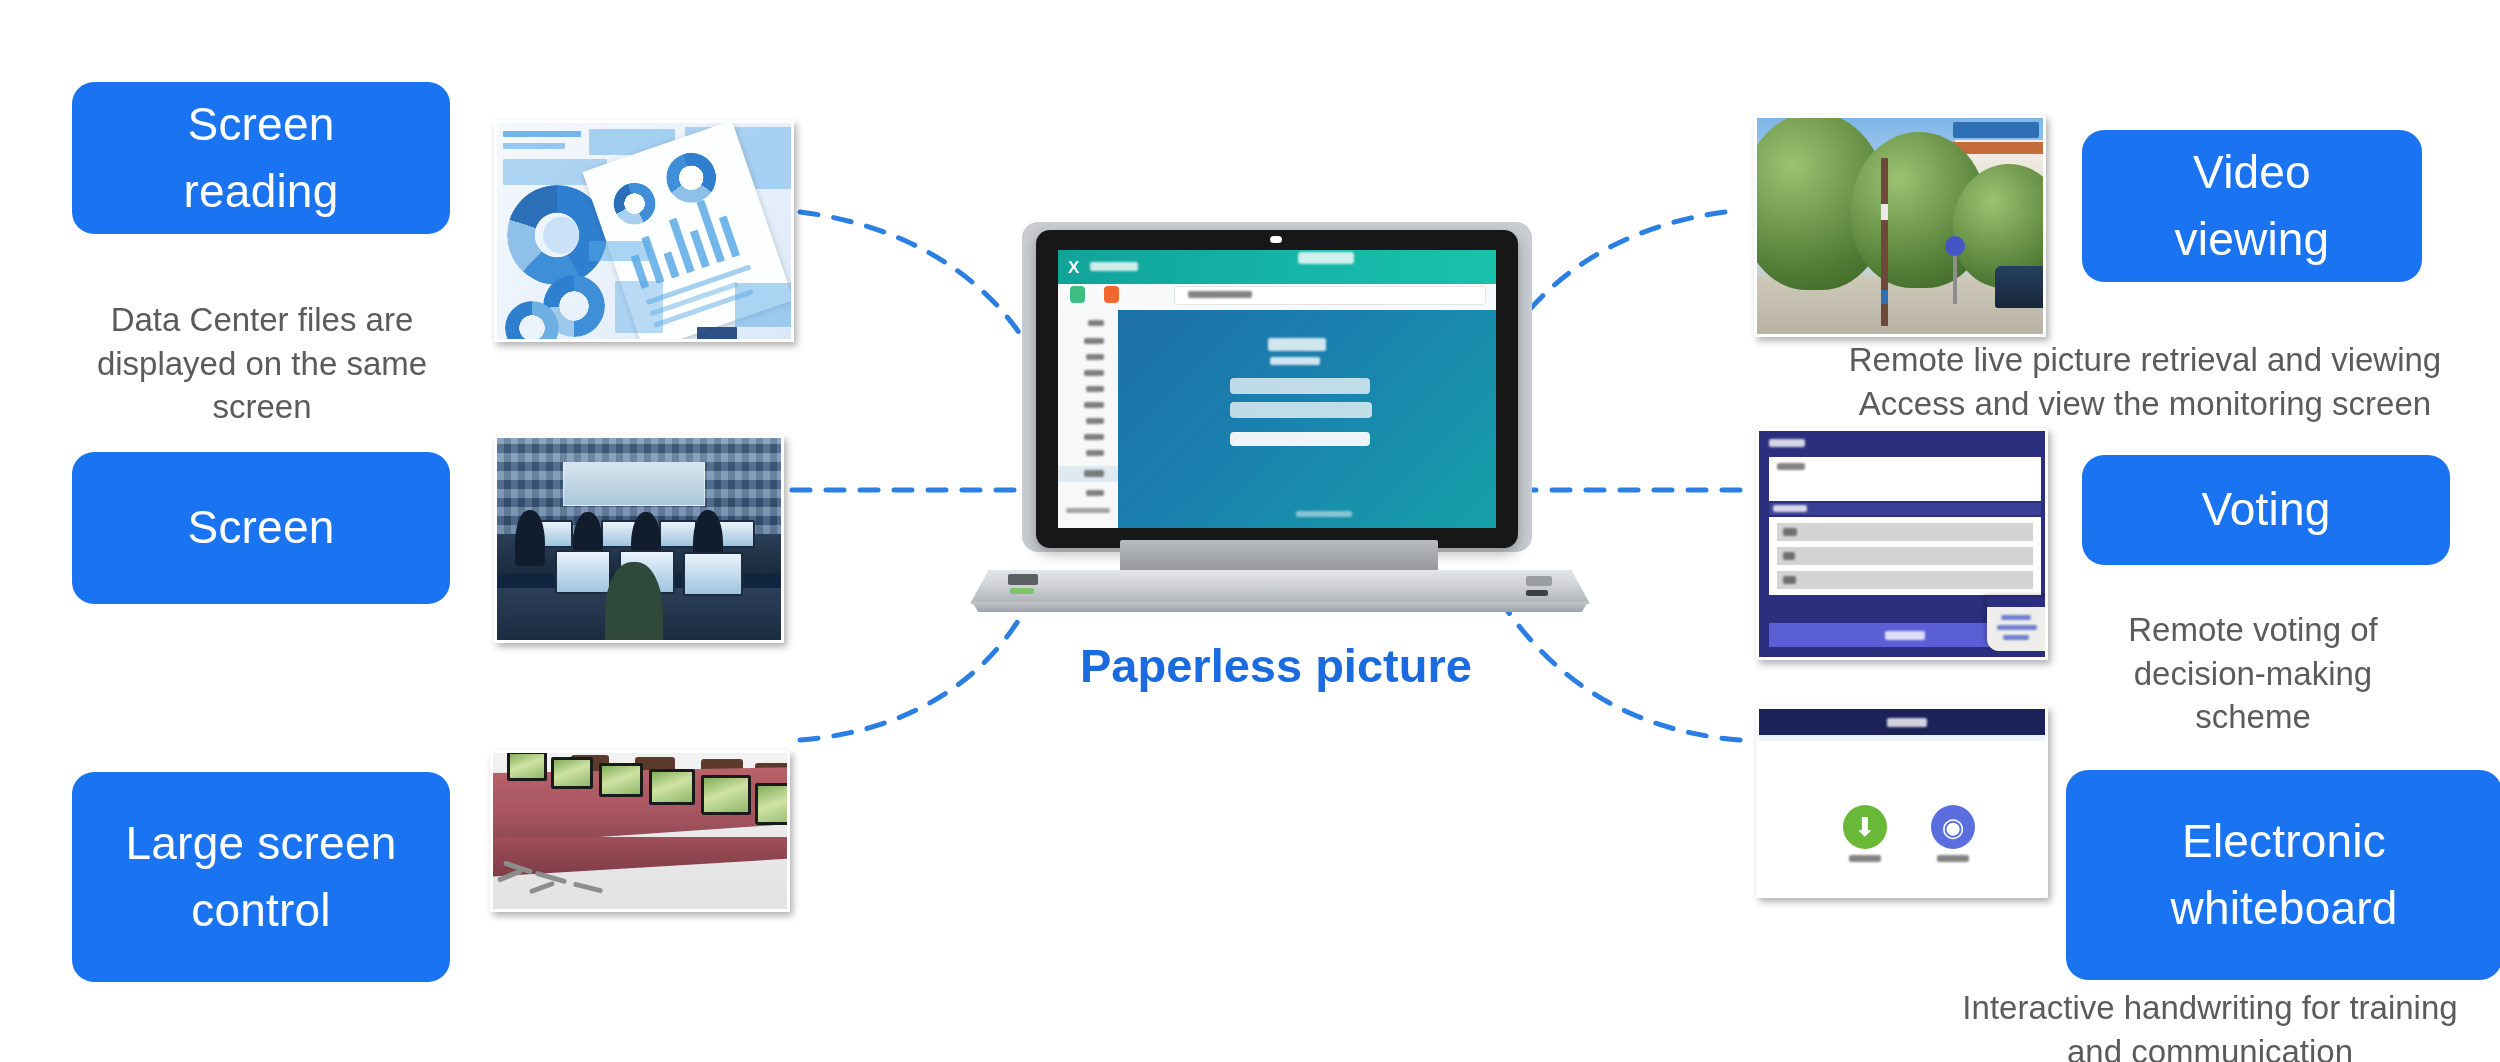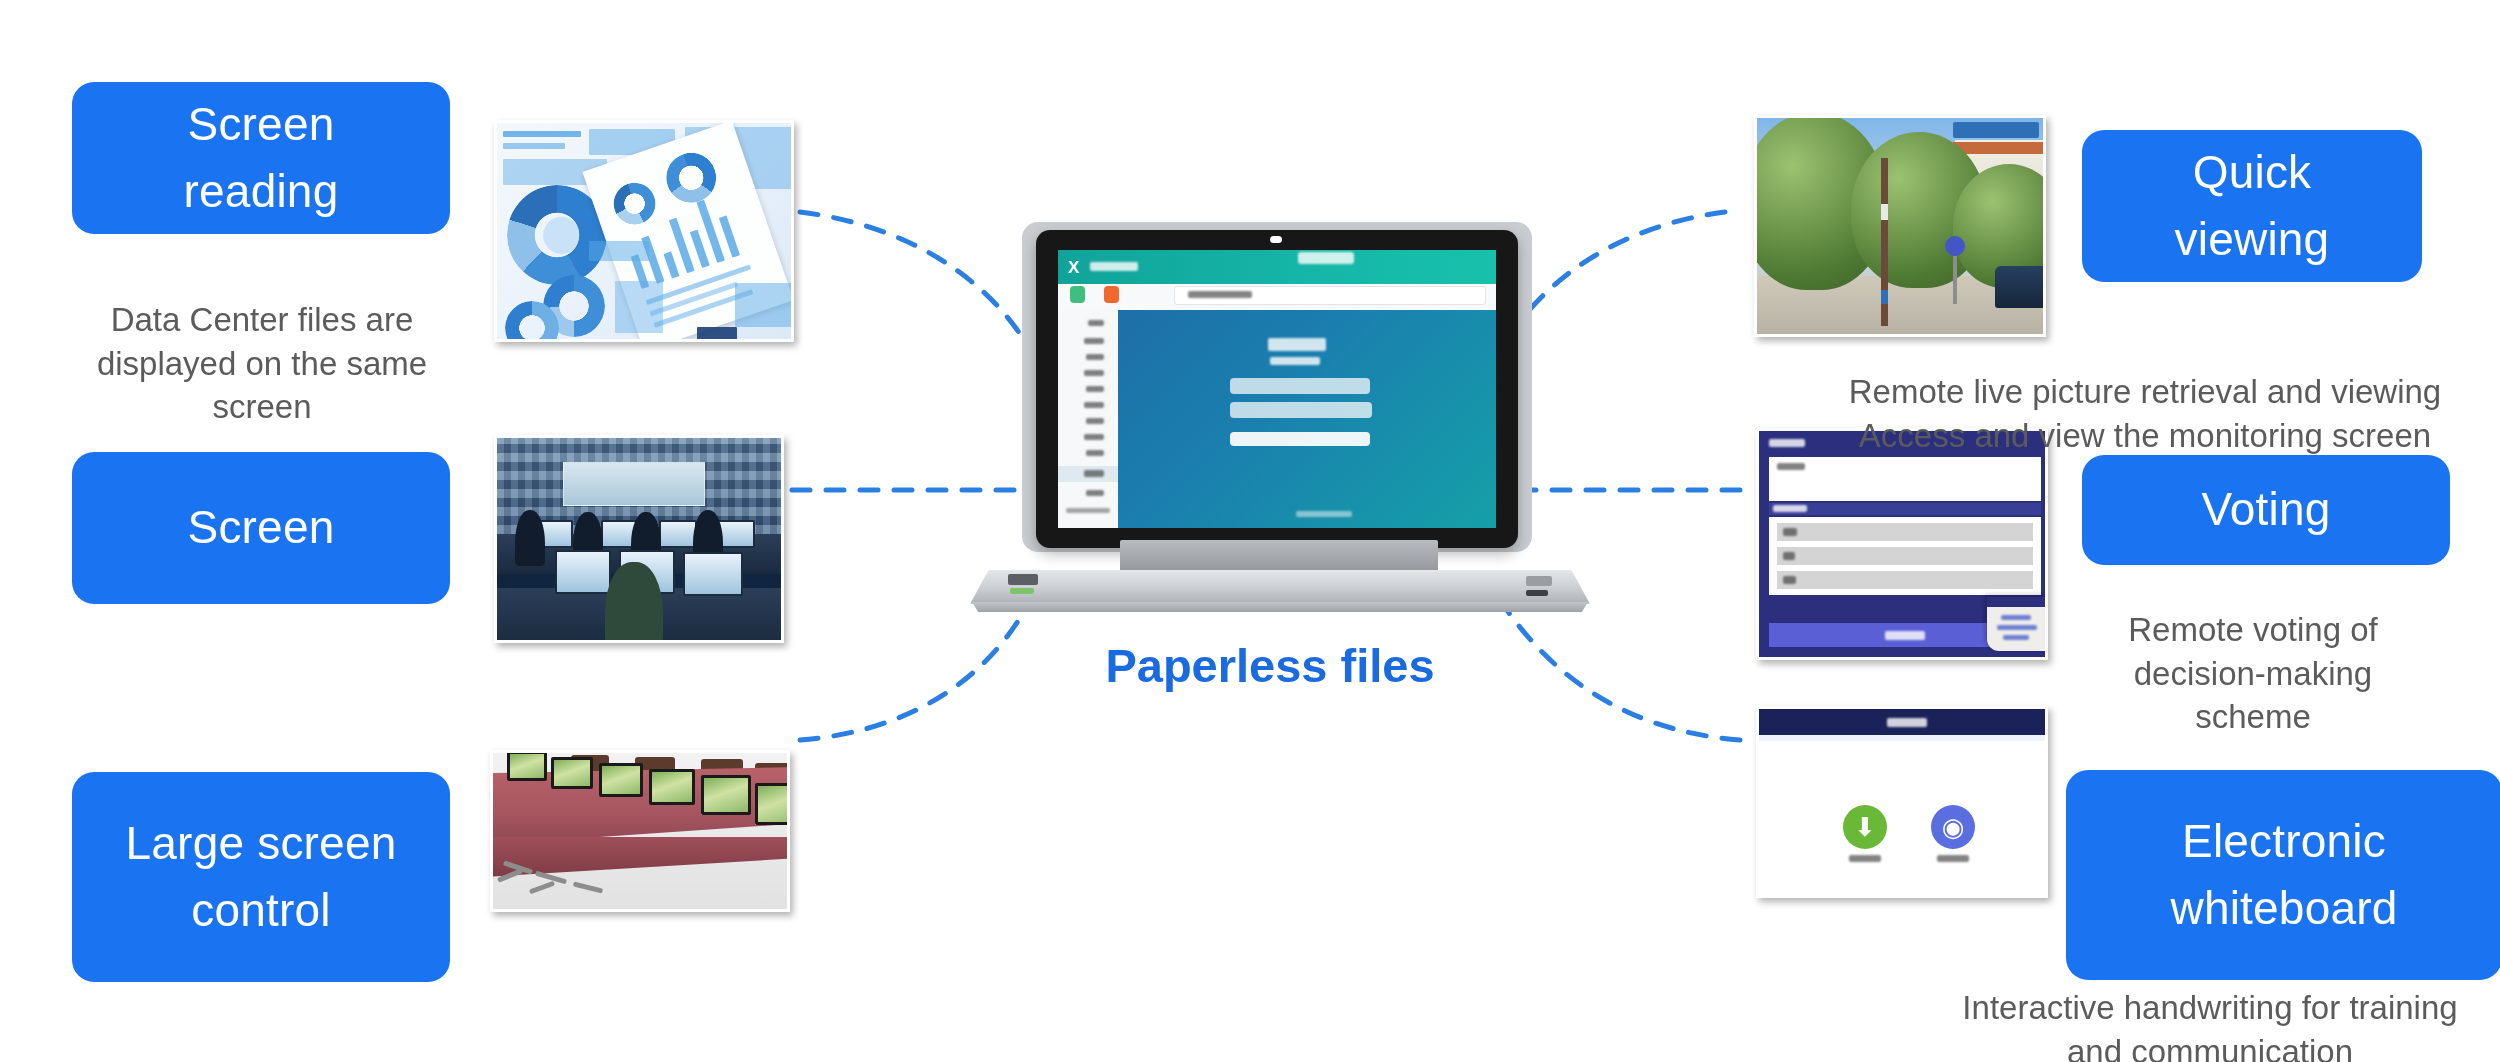--- a/index.html
+++ b/index.html
@@ -335,24 +335,24 @@
   <div class="pill" style="left:72px; top:452px; width:378px; height:152px;">
     <span class="l1">Screen</span>
   </div>
 
   <div class="pill" style="left:72px; top:772px; width:378px; height:210px;">
     <span class="l1">Large screen</span>
     <span class="l2">control</span>
   </div>
 
   <div class="pill" style="left:2082px; top:130px; width:340px; height:152px;">
-    <span class="l1">Quick</span>
+    <span class="l1">Video</span>
     <span class="l2">viewing</span>
   </div>
-  <div class="caption" style="left:1800px; top:338px; width:690px;margin-top:32px;">Remote live picture retrieval and viewing
+  <div class="caption" style="left:1800px; top:338px; width:690px;">Remote live picture retrieval and viewing
 Access and view the monitoring screen</div>
 
   <div class="pill" style="left:2082px; top:455px; width:368px; height:110px;">
     <span class="l1">Voting</span>
   </div>
   <div class="caption" style="left:2068px; top:608px; width:370px;">Remote voting of
 decision-making
 scheme</div>
 
   <div class="pill" style="left:2066px; top:770px; width:436px; height:210px;">
@@ -579,15 +579,15 @@
     <div class="base" style="left:0px; top:348px; width:620px; height:34px;
                 clip-path: polygon(3% 0%, 97% 0%, 100% 100%, 0% 100%);"></div>
     <div class="base-front" style="left:2px; top:380px; width:616px; height:10px;
                 clip-path: polygon(0% 0%, 100% 0%, 99% 100%, 1% 100%);"></div>
     <div class="base-ctrl" style="left:38px; top:352px; width:30px; height:11px;"></div>
     <div class="base-ctrl mini" style="left:40px; top:366px; width:24px; height:6px; background:#7ec46a;"></div>
     <div class="base-ctrl" style="left:556px; top:354px; width:26px; height:10px; background:#9a9da1;"></div>
     <div class="base-ctrl mini" style="left:556px; top:368px; width:22px; height:6px;"></div>
   </div>
 
-  <div id="center-title" style="left:1080px; top:638px; width:380px;">Paperless files</div>
+  <div id="center-title" style="left:1080px; top:638px; width:380px;">Paperless picture</div>
 
 </div>
 
 </body></html>

